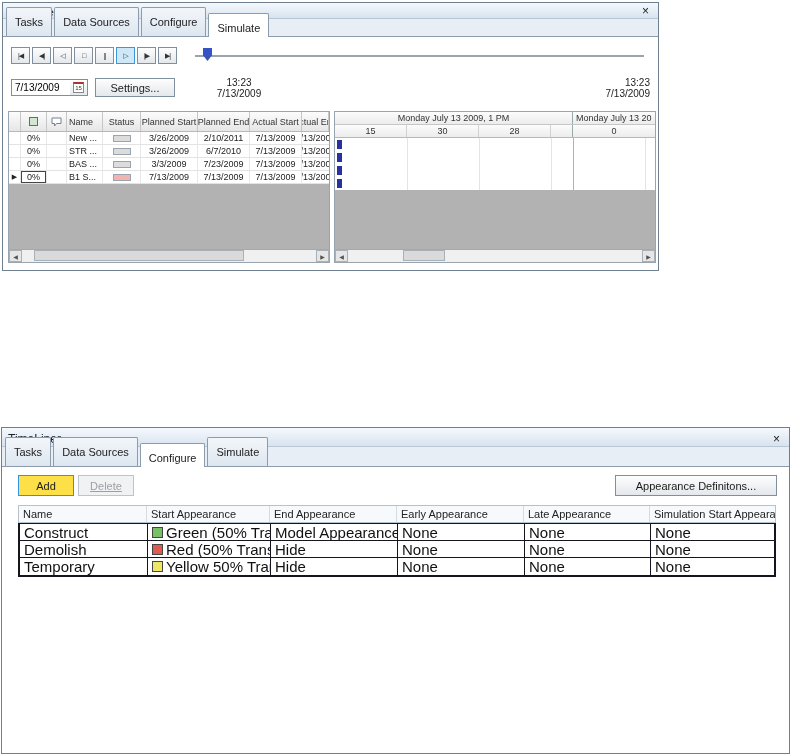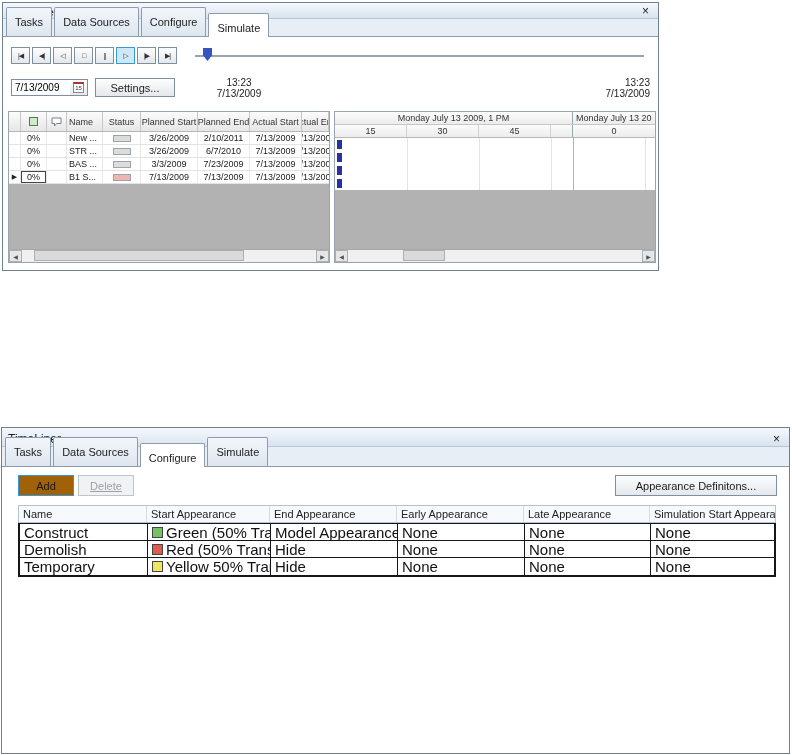--- a/index.html
+++ b/index.html
@@ -65,21 +65,21 @@
   .g-h2 { display:flex; height:13px; background:linear-gradient(#fcfcfc,#ececec); border-bottom:1px solid #b8b8b8; font-size:9px; color:#333; }
   .g-tick { display:flex; align-items:center; justify-content:center; border-right:1px solid #d2d2d2; }
   .g-t72 { width:72px; } .g-spacer { width:22px; border-right:1px solid #9aa; } .g-t0 { flex:1; border-right:none; }
   .g-body { position:relative; height:52px; background:#fff; }
   .g-line { position:absolute; top:0; bottom:0; width:1px; background:#e4e4e4; }
   .g-line.major { background:#aab2ba; }
   .g-bar { position:absolute; left:2px; width:5px; height:9px; }
 
   
   .cfg-btn { position:absolute; top:8px; height:21px; font-size:11px; display:flex; align-items:center; justify-content:center; }
-  .add-btn { left:16px; width:56px; border:1px solid #2f96e0; background:#a16207; color:#1a1a1a; }
+  .add-btn { left:16px; width:56px; border:1px solid #2f96e0; background:#fde047; color:#1a1a1a; }
   .delete-btn { left:76px; width:56px; border:1px solid #bcc4cc; background:#f1f2f3; color:#9aa0a6;text-decoration:underline; }
   .appdef-btn { right:12px; width:162px; border:1px solid #7f8f9f; background:linear-gradient(#fdfdfd,#e4e8ec); color:#1a1a1a; }
   .cfg-table { position:absolute; left:16px; top:38px; width:758px; }
   .ct-head { display:flex; height:18px; background:#f7fafc; border:1px solid #b6c2cc; }
   .ct-head .ct-cell { font-size:11px; color:#222; border-right:1px solid #d4dce2; }
   .ct-rows { border:2px solid #15151f; border-top-width:1px; }
   .ct-row { display:flex; height:17px; background:#fff; border-bottom:1px solid #15151f; }
   .ct-row:last-child { border-bottom:none; }
   .ct-cell { display:flex; align-items:center; padding-left:4px; overflow:hidden; white-space:nowrap; font-size:15px; color:#111; border-right:1px solid #15151f; }
   .ct-head .ct-cell { border-right:1px solid #d4dce2; }
@@ -216,21 +216,21 @@
       </div>
 
       <div class="gantt">
         <div class="g-h1">
           <div class="g-sec1">Monday July 13 2009, 1 PM</div>
           <div class="g-sec2">Monday July 13 20</div>
         </div>
         <div class="g-h2">
           <div class="g-tick g-t72">15</div>
           <div class="g-tick g-t72">30</div>
-          <div class="g-tick g-t72">45</div>
+          <div class="g-tick g-t72">28</div>
           <div class="g-tick g-spacer"></div>
           <div class="g-tick g-t0">0</div>
         </div>
         <div class="g-body">
           <div class="g-line" style="left:72px"></div>
           <div class="g-line" style="left:144px"></div>
           <div class="g-line" style="left:216px"></div>
           <div class="g-line major" style="left:238px"></div>
           <div class="g-line" style="left:310px"></div>
           <div class="g-bar" style="top: 2px; background-color: rgb(38, 51, 158);"></div>

